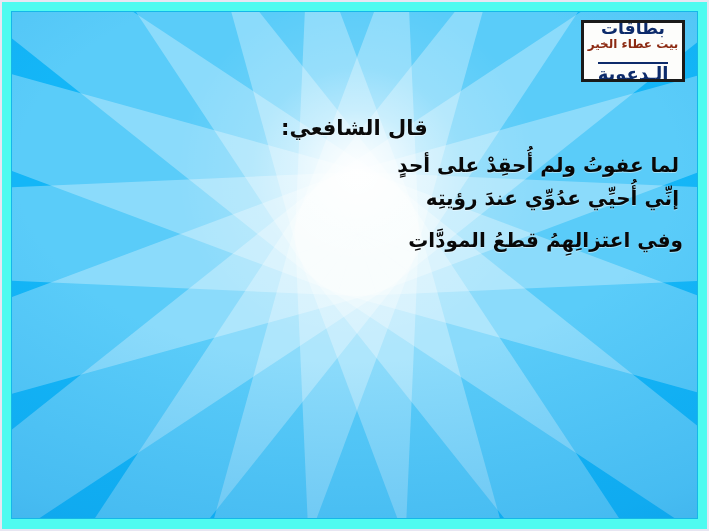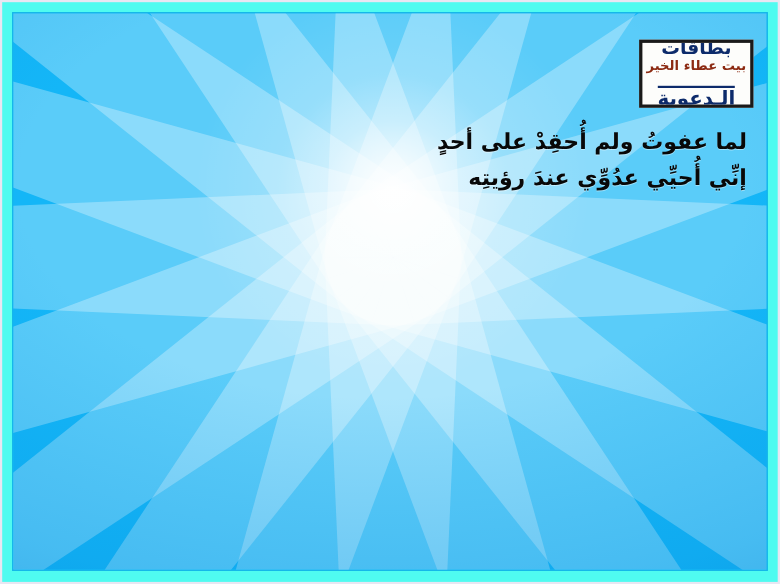--- a/index.html
+++ b/index.html
@@ -101,21 +101,21 @@
       radial-gradient(ellipse 120% 95% at 49% 31%,
         rgba(0,150,230,0.00) 40%,
         rgba(0,130,215,0.22) 78%,
         rgba(0,115,200,0.38) 100%);
     pointer-events: none;
   }
 
   
   #logo {
     position: absolute;
-    top: 24px;
+    top: 8px;
     right: 12px;
     width: 104px;
     height: 62px;
     background: #fdfdfb;
     border: 3px solid #1a1a1a;
     box-sizing: border-box;
     display: flex;
     flex-direction: column;
     align-items: center;
     justify-content: center;
@@ -259,29 +259,31 @@
         <div id="vignette"></div>
       </div>
 
       <div id="logo">
         <div class="logo-l1">بطاقات</div>
         <div class="logo-l2">بيت عطاء الخير</div>
         <div class="logo-l3">الـدعوية</div>
       </div>
 
       <div id="poem">
+        <div id="poem-title">قال الشافعي:</div>
         <div id="verse-list">
             <div class="verse">
               <span class="hemistich hem-first">لما عفوتُ ولم أُحقِدْ على أحدٍ</span>
             </div>
             <div class="verse">
               <span class="hemistich hem-first">إنِّي أُحيِّي عدُوِّي عندَ رؤيتِه</span>
             </div>
             <div class="verse">
             </div>
             <div class="verse">
+              <span class="hemistich hem-second">وفي اعتزالِهِمُ قطعُ المودَّاتِ</span>
             </div>
           </div>
       </div>
 
     </div>
   </div>
 </div>
 
 </body></html>

